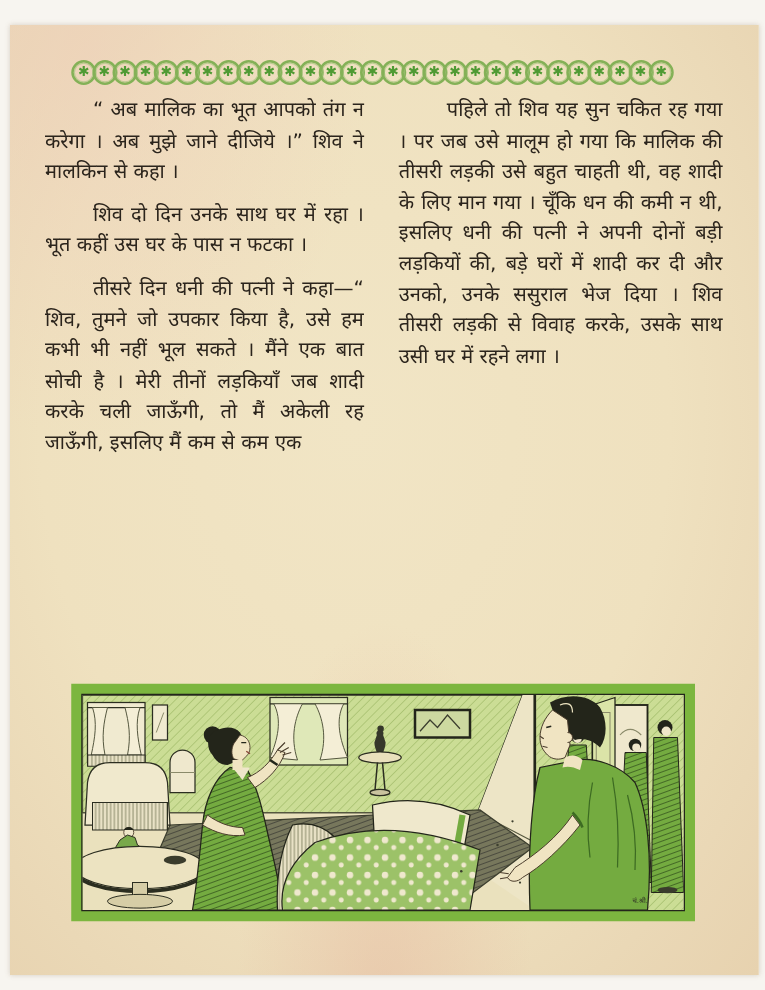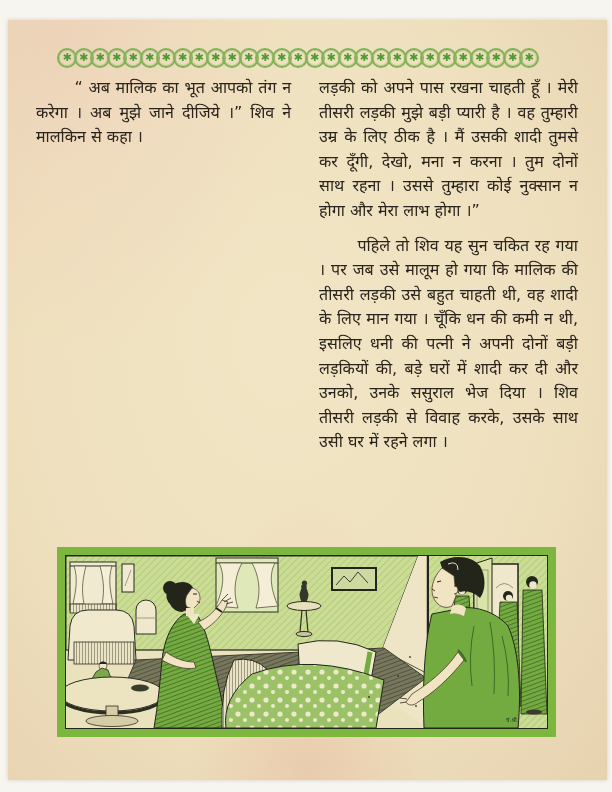--- a/index.html
+++ b/index.html
@@ -78,23 +78,24 @@
     <span class="orn">✱</span>
     <span class="orn">✱</span>
     <span class="orn">✱</span>
     <span class="orn">✱</span>
     <span class="orn">✱</span>
   </div>
 
 <div class="columns">
   <div class="col col-left">
       <p class="para indent">“ अब मालिक का भूत आपको तंग न करेगा ।  अब मुझे जाने दीजिये ।” शिव ने मालकिन से कहा ।</p>
+      <p class="para indent">शिव दो दिन उनके साथ घर में रहा ।  भूत कहीं उस घर के पास न फटका ।</p>
+      <p class="para indent">तीसरे दिन धनी की पत्नी ने कहा—“ शिव, तुमने जो उपकार किया है, उसे हम कभी भी नहीं भूल सकते ।  मैंने एक बात सोची है ।  मेरी तीनों लड़कियाँ जब शादी करके चली जाऊँगी, तो मैं अकेली रह जाऊँगी, इसलिए मैं कम से कम एक</p>
     </div>
   <div class="col col-right">
-      <p class="para">लड़की को अपने पास रखना चाहती हूँ ।  मेरी तीसरी लड़की मुझे बड़ी प्यारी है ।  वह तुम्हारी उम्र के लिए ठीक है ।  मैं उसकी शादी तुमसे कर दूँगी, देखो, मना न करना ।  तुम दोनों साथ रहना ।  उससे तुम्हारा कोई नुक्सान न होगा और मेरा लाभ होगा ।”</p>
       <p class="para indent">पहिले तो शिव यह सुन चकित रह गया ।  पर जब उसे मालूम हो गया कि मालिक की तीसरी लड़की उसे बहुत चाहती थी, वह शादी के लिए मान गया ।  चूँकि धन की कमी न थी, इसलिए धनी की पत्नी ने अपनी दोनों बड़ी लड़कियों की, बड़े घरों में शादी कर दी और उनको, उनके ससुराल भेज दिया ।  शिव तीसरी लड़की से विवाह करके, उसके साथ उसी घर में रहने लगा ।</p>
     </div>
 </div>
 
 <div class="illus">
 <svg viewBox="0 0 481 172" xmlns="http://www.w3.org/2000/svg">
   <defs>
     <pattern id="wh" width="5" height="5" patternUnits="userSpaceOnUse" patternTransform="rotate(45)">
       <rect width="5" height="5" fill="#cbdd95"></rect>
       <line x1="0" y1="0" x2="0" y2="5" stroke="#a3bd6b" stroke-width="1.1"></line>

